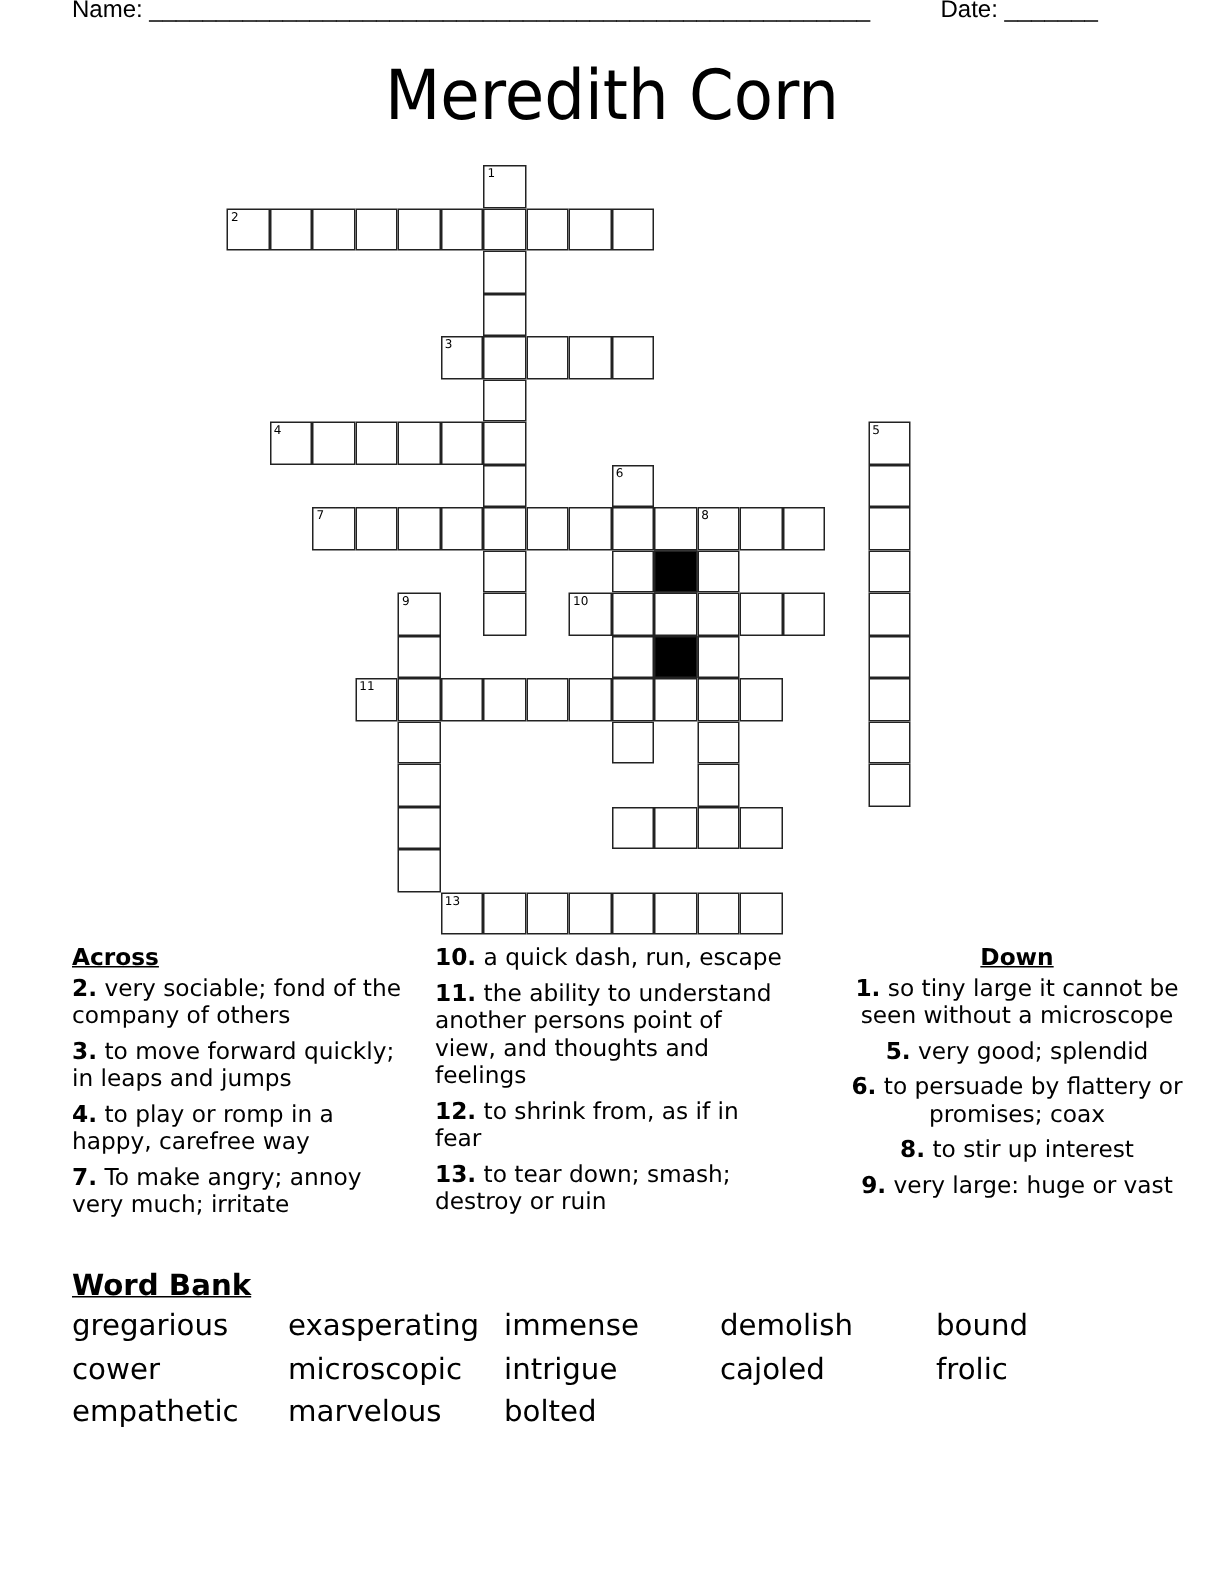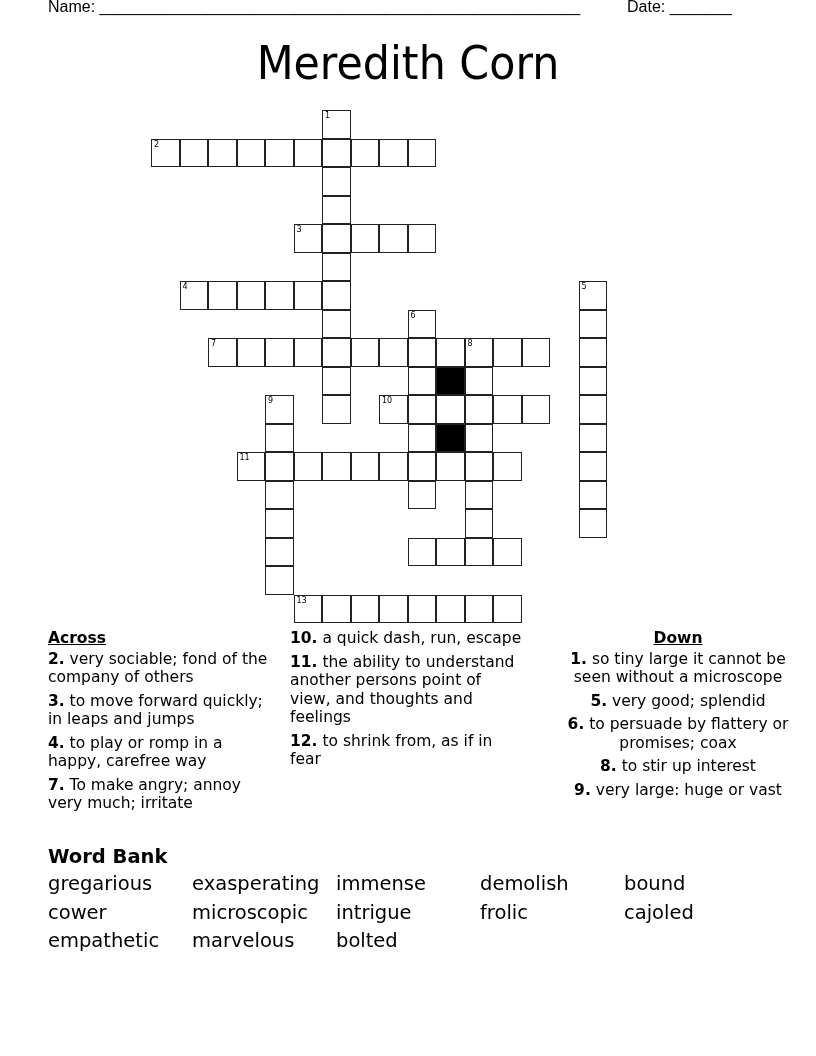--- a/index.html
+++ b/index.html
@@ -13,21 +13,21 @@
   .cell.black { background:#000; }
   .num { position:absolute; top:1px; left:2px; font-size:8px; font-family:"DejaVu Sans", sans-serif; line-height:8px; }
   .clues { position:absolute; top:629px; font-size:15.5px; line-height:18.5px; font-family:"DejaVu Sans", sans-serif; }
   .clues h3 { margin:0 0 2px 0; font-size:15.5px; font-weight:bold; text-decoration:underline; }
   .clue { margin-bottom:5px; }
   .clue b { font-weight:bold; }
   #col1 { left:48px; width:232px; }
   #col2 { left:290px; width:236px; }
   #col3 { left:563px; width:230px;text-align:center; }
   #wordbank { position:absolute; left:48px; top:845px; font-size:19.5px; }
-  #wordbank h3 { margin:0 0 4px 0; font-size:19.5px; font-weight:bold; }
+  #wordbank h3 { margin:0 0 4px 0; font-size:19.5px; font-weight:bold; text-decoration:underline; }
   .wb-grid { display:grid; grid-template-columns:144px 144px 144px 144px 144px; row-gap:4px; line-height:24.5px; }
 </style>
 </head>
 <body>
 
 <div id="name-line" class="header-line">Name: ______________________________________________________</div>
 <div id="date-line" class="header-line">Date: _______</div>
 <div id="title">Meredith Corn</div>
 
 <div id="grid">
@@ -158,20 +158,21 @@
   <div class="clue"><b>2.</b><span> very sociable; fond of the company of others</span></div>
   <div class="clue"><b>3.</b><span> to move forward quickly; in leaps and jumps</span></div>
   <div class="clue"><b>4.</b><span> to play or romp in a happy, carefree way</span></div>
   <div class="clue"><b>7.</b><span> To make angry; annoy very much; irritate</span></div>
 </div>
 
 <div id="col2" class="clues">
   <div class="clue"><b>10.</b><span> a quick dash, run, escape</span></div>
   <div class="clue"><b>11.</b><span> the ability to understand another persons point of view, and thoughts and feelings</span></div>
   <div class="clue"><b>12.</b><span> to shrink from, as if in fear</span></div>
+  <div class="clue"><b>13.</b><span> to tear down; smash; destroy or ruin</span></div>
 </div>
 
 <div id="col3" class="clues">
   <h3>Down</h3>
   <div class="clue"><b>1.</b><span> so tiny large it cannot be seen without a microscope</span></div>
   <div class="clue"><b>5.</b><span> very good; splendid</span></div>
   <div class="clue"><b>6.</b><span> to persuade by flattery or promises; coax</span></div>
   <div class="clue"><b>8.</b><span> to stir up interest</span></div>
   <div class="clue"><b>9.</b><span> very large: huge or vast</span></div>
 </div>
@@ -180,19 +181,19 @@
   <h3>Word Bank</h3>
   <div class="wb-grid">
     <span>gregarious</span>
     <span>exasperating</span>
     <span>immense</span>
     <span>demolish</span>
     <span>bound</span>
     <span>cower</span>
     <span>microscopic</span>
     <span>intrigue</span>
+    <span>cajoled</span>
     <span>frolic</span>
-    <span>cajoled</span>
     <span>empathetic</span>
     <span>marvelous</span>
     <span>bolted</span>
   </div>
 </div>
 
 </body></html>

